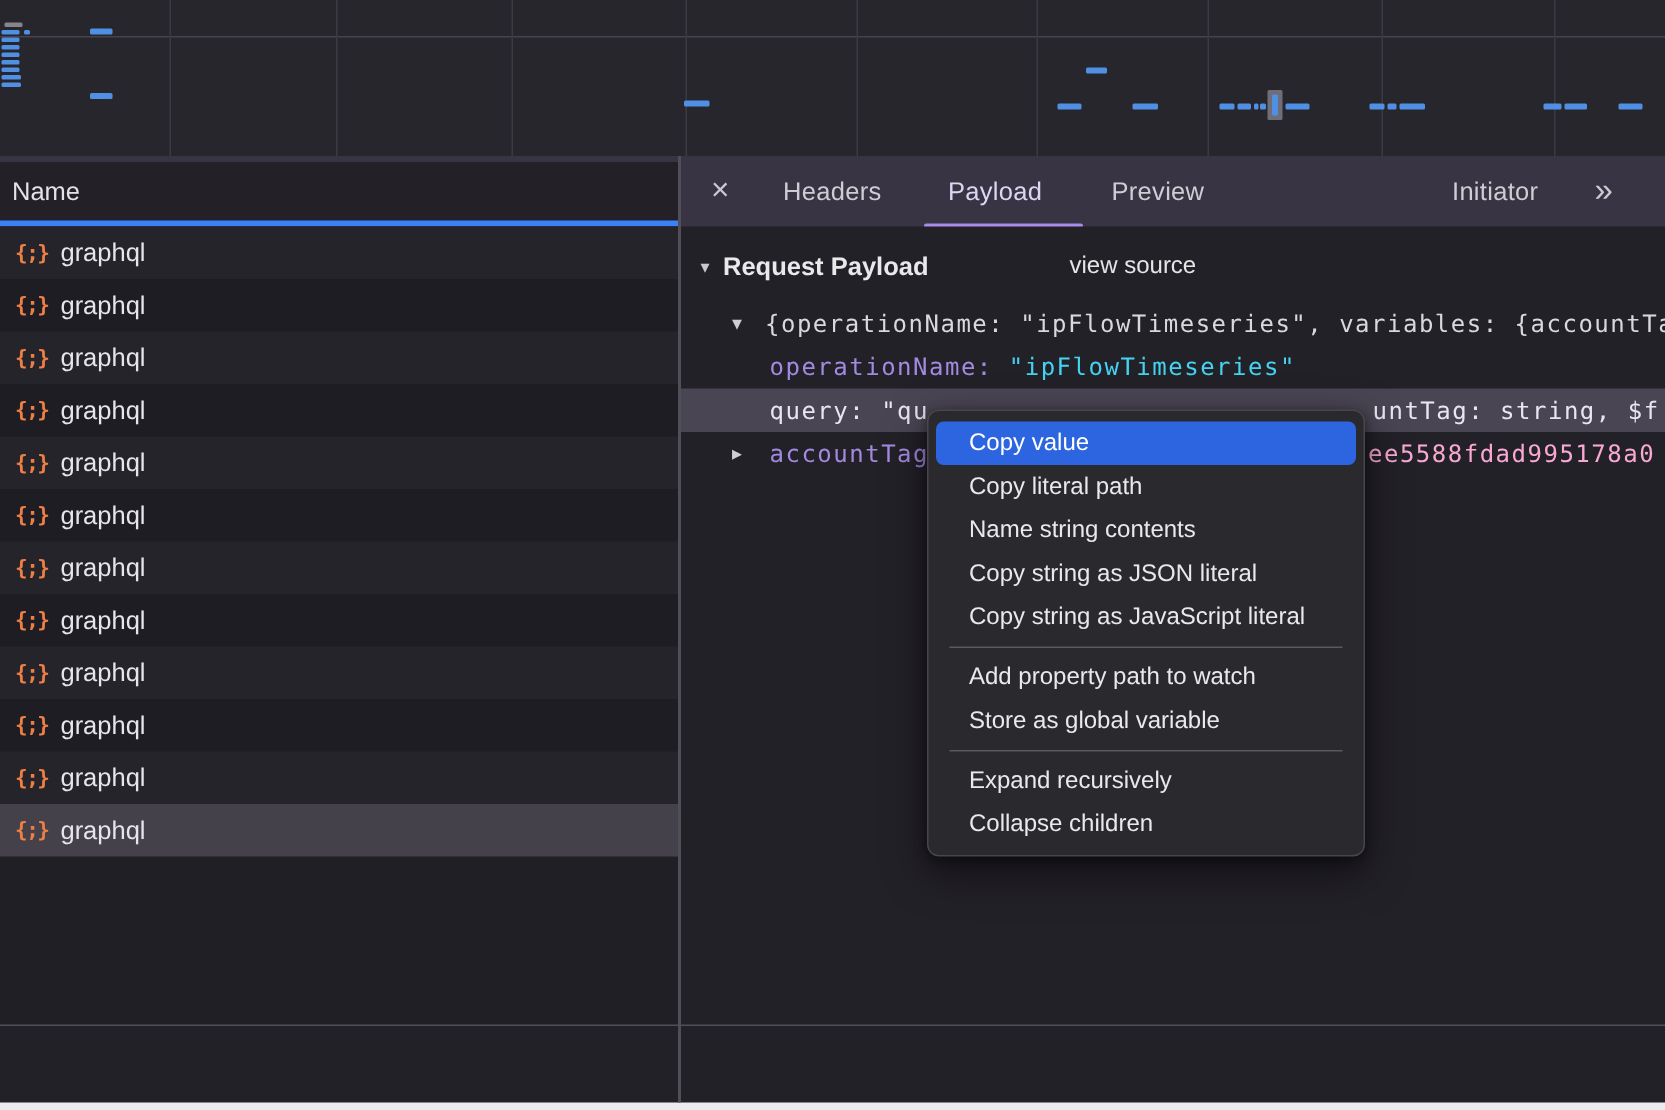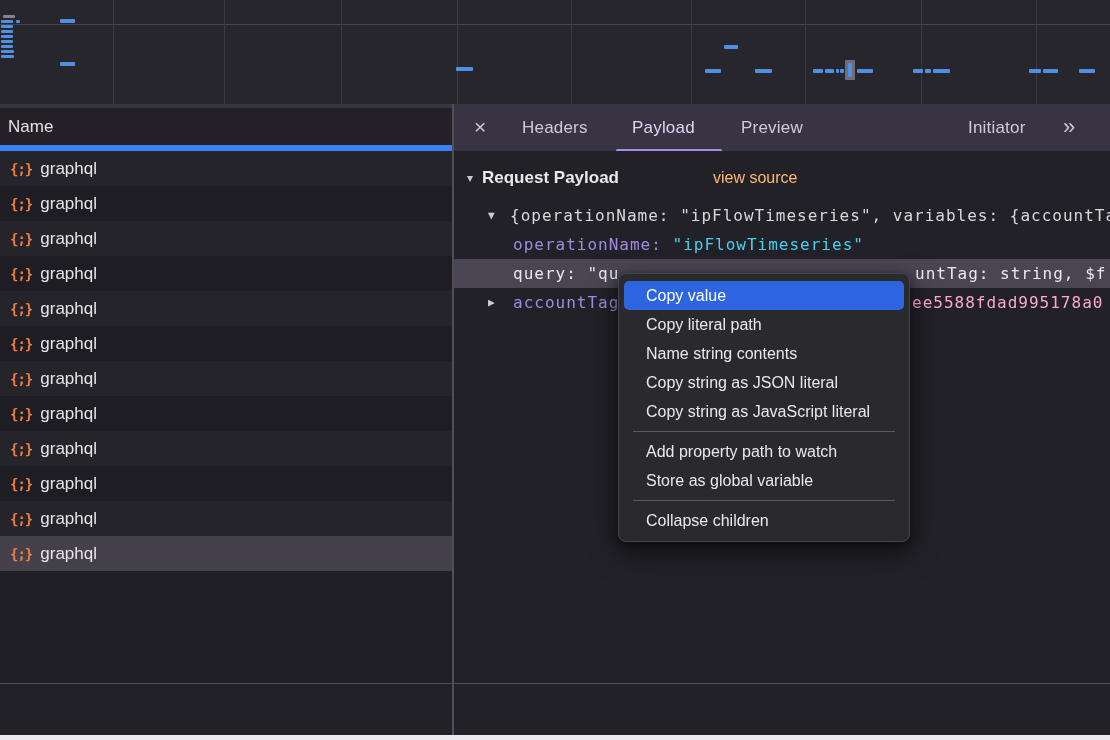--- a/index.html
+++ b/index.html
@@ -8,21 +8,21 @@
 
   
   #overview{position:absolute;left:0;top:0;width:1110px;height:104px;background:#28262d;overflow:hidden;}
   .gridline{position:absolute;top:0;bottom:0;width:1px;background:#3b3942;}
   #overview-hline{position:absolute;left:0;width:100%;height:1px;background:#45434b;}
   .wbar{position:absolute;border-radius:1px;}
 
   
   #toolbar-strip{position:absolute;left:0;top:104px;width:453px;height:4px;background:#393443;}
   #name-header{position:absolute;left:0;top:108px;width:452px;height:43px;background:#232127;
-               border-bottom:6px solid #3b82f6;box-sizing:border-box;display:flex;align-items:center;}
+               border-bottom:4px solid #3b82f6;box-sizing:border-box;display:flex;align-items:center;}
   #name-header span{color:#e3e2e6;font-size:17px;padding-left:8px;}
 
   #tab-bar{position:absolute;left:453px;top:104px;width:657px;height:48px;background:#393443;}
   #close-btn{position:absolute;left:21px;top:0;height:48px;line-height:46px;font-size:21px;color:#cbc9d1;cursor:pointer;}
   .tab{position:absolute;top:0;height:48px;line-height:48px;font-size:17px;color:#cfccd6;letter-spacing:.2px;cursor:pointer;}
   .tab.selected{color:#ded5f3;}
   #tab-underline{position:absolute;left:163px;bottom:0;width:106px;height:3px;background:#a98cea;border-radius:2px;}
   #overflow-btn{position:absolute;left:610px;top:0;height:48px;line-height:46px;font-size:22px;color:#cbc9d1;cursor:pointer;}
 
   
@@ -36,21 +36,21 @@
   .req-row.selected{background:#45414b;}
   .req-icon{font-family:"DejaVu Sans Mono",monospace;font-weight:bold;font-size:14px;letter-spacing:-1px;
             color:#ed7f45;margin-left:10px;margin-right:8px;}
   .req-label{color:#e6e5e9;font-size:17px;}
 
   
   #payload-panel{position:absolute;left:454px;top:151px;width:656px;height:532px;background:#232128;overflow:hidden;}
   #section-header{position:absolute;left:0;top:12px;width:100%;height:30px;}
   #section-tri{position:absolute;left:13px;top:0;line-height:30px;font-size:12px;color:#c9c8cf;cursor:pointer;}
   #section-title{position:absolute;left:28px;top:0;line-height:30px;font-size:17px;font-weight:bold;color:#e9e8eb;}
-  #view-source{position:absolute;left:259px;top:0;line-height:30px;font-size:16px;color:#fdba74;cursor:pointer;}
+  #view-source{position:absolute;left:259px;top:0;line-height:30px;font-size:16px;color:#e5e5e5;cursor:pointer;}
 
   #tree{position:absolute;left:0;top:50px;width:100%;
         font-family:"DejaVu Sans Mono",monospace;font-size:16px;letter-spacing:1px;color:#d9d8dd;}
   .tree-row{position:relative;height:29px;line-height:29px;white-space:nowrap;overflow:hidden;}
   .tree-row.hl{background:#4a4553;}
   .tri{position:absolute;left:34px;font-size:11px;letter-spacing:0;color:#cfced3;cursor:pointer;}
   .ind1{margin-left:56px;}
   .ind2{margin-left:59px;}
   .k{color:#a18ae0;}
   .v{color:#44d2f1;}
@@ -222,16 +222,17 @@
   <div id="context-menu">
     <div class="menu-item highlighted">Copy value</div>
     <div class="menu-item">Copy literal path</div>
     <div class="menu-item">Name string contents</div>
     <div class="menu-item">Copy string as JSON literal</div>
     <div class="menu-item">Copy string as JavaScript literal</div>
     <div class="menu-sep"></div>
     <div class="menu-item">Add property path to watch</div>
     <div class="menu-item">Store as global variable</div>
     <div class="menu-sep"></div>
+    <div class="menu-item">Expand recursively</div>
     <div class="menu-item">Collapse children</div>
   </div>
 
 </div>
 
 </body></html>

